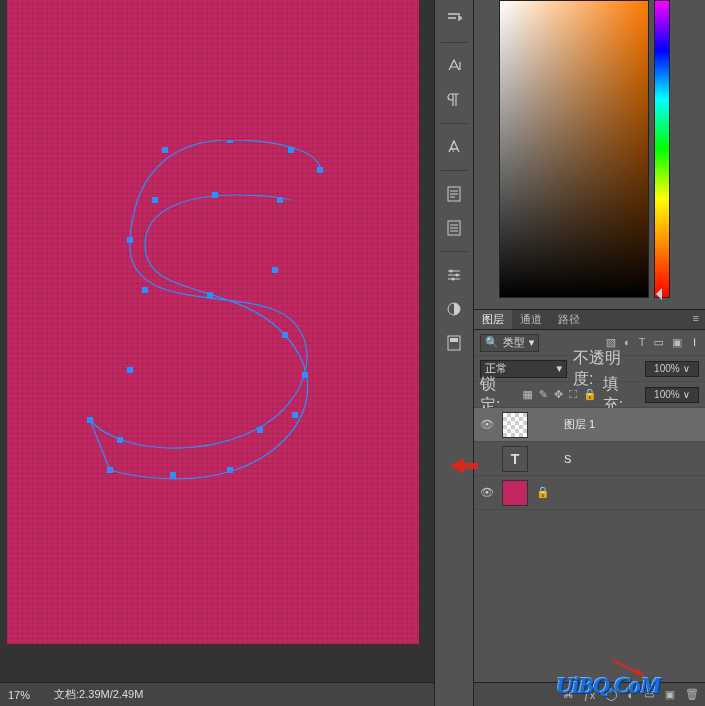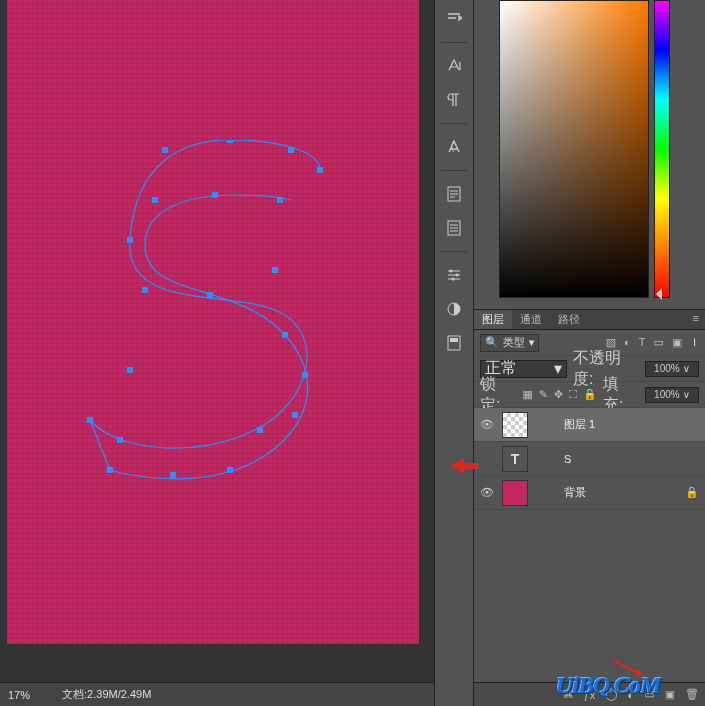--- a/index.html
+++ b/index.html
@@ -2,39 +2,39 @@
 <html><head>
 <meta charset="utf-8">
 <style>
 * { margin: 0; padding: 0; box-sizing: border-box; }
 body { background: #535353; font-family: "Microsoft YaHei", sans-serif; font-size: 11px; color: #ccc; overflow: hidden; width: 705px; height: 706px; position: relative; }
 .canvas-area { position: absolute; left: 0; top: 0; width: 434px; height: 706px; background: #333; }
 .canvas { position: absolute; left: 7px; top: 0; width: 412px; height: 644px; background: #c12862; overflow: hidden; }
 .canvas::before { content: ""; position: absolute; inset: 0; background-image: repeating-linear-gradient(0deg, rgba(0,0,0,0.08) 0 1px, transparent 1px 5px), repeating-linear-gradient(90deg, rgba(0,0,0,0.08) 0 1px, transparent 1px 5px); }
 .path-s { position: absolute; left: 68px; top: 140px; width: 260px; height: 340px; pointer-events: none; }
 .anchor { fill: #2b8fff; }
-.status-bar { position: absolute; left: 0; bottom: 0; height: 24px; background: #444; width: 434px; display: flex; align-items: center; padding: 0 8px; gap: 32px; font-size: 11px; color: #ddd; border-top: 1px solid #222; }
+.status-bar { position: absolute; left: 0; bottom: 0; height: 24px; background: #444; width: 434px; display: flex; align-items: center; padding: 0 8px; gap: 24px; font-size: 11px; color: #ddd; border-top: 1px solid #222; }
 .tool-column { position: absolute; left: 434px; top: 0; width: 40px; height: 706px; background: #535353; border-left: 1px solid #222; border-right: 1px solid #222; padding-top: 6px; display: flex; flex-direction: column; align-items: center; gap: 8px; }
 .tool-btn { width: 26px; height: 26px; display: flex; align-items: center; justify-content: center; color: #ccc; cursor: pointer; }
 .tool-sep { width: 26px; height: 1px; background: #3a3a3a; margin: 2px 0; }
 .right-panels { position: absolute; left: 474px; top: 0; width: 231px; height: 706px; background: #535353; display: flex; flex-direction: column; }
 .color-panel { height: 310px; position: relative; background: #535353; border-bottom: 1px solid #222; }
 .color-gradient { position: absolute; left: 25px; top: 0; width: 150px; height: 298px; background: linear-gradient(to bottom, transparent, #000), linear-gradient(to right, #fff, #ff7a00); border: 1px solid #222; }
 .hue-bar { position: absolute; left: 180px; top: 0; width: 16px; height: 298px; background: linear-gradient(to bottom, #ff00ff, #0000ff, #00ffff, #00ff00, #ffff00, #ff8000, #ff0000); border: 1px solid #222; }
 .hue-cursor { position: absolute; left: 176px; width: 6px; height: 6px; border: 6px solid transparent; border-right-color: #ccc; }
 .layers-panel { flex: 1; background: #535353; display: flex; flex-direction: column; }
 .panel-tabs { display: flex; height: 20px; background: #424242; border-bottom: 1px solid #222; }
 .tab { padding: 2px 8px; font-size: 11px; color: #bbb; cursor: pointer; }
 .tab.active { background: #535353; color: #eee; }
 .tab-spacer { flex: 1; }
 .tab-menu { padding: 2px 6px; color: #bbb; cursor: pointer; }
 .panel-row { display: flex; align-items: center; height: 26px; padding: 0 6px; gap: 6px; border-bottom: 1px solid #4a4a4a; }
 .mini-dropdown { display: flex; align-items: center; background: #4a4a4a; border: 1px solid #333; height: 18px; padding: 0 4px; font-size: 11px; color: #ddd; gap: 4px; }
 .filter-icons { display: flex; gap: 8px; margin-left: auto; color: #bbb; }
-.blend-select { width: 90px; height: 18px; background: #3a3a3a; border: 1px solid #222; color: #ddd; font-size: 16px; padding: 0 4px; display: flex; align-items: center; justify-content: space-between; }
+.blend-select { width: 90px; height: 18px; background: #3a3a3a; border: 1px solid #222; color: #ddd; font-size: 11px; padding: 0 4px; display: flex; align-items: center; justify-content: space-between; }
 .label-sm { font-size: 16px; color: #ccc; }
 .value-box { background: #3a3a3a; border: 1px solid #222; padding: 0 8px; height: 16px; display: flex; align-items: center; font-size: 10px; gap: 3px; }
 .lock-icons { display: flex; gap: 6px; align-items: center; color: #bbb; }
 .layers-list { flex: 1; overflow: auto; }
 .layer-row { display: flex; align-items: center; height: 34px; padding: 0 6px; gap: 8px; border-bottom: 1px solid #4a4a4a; }
 .layer-row.selected { background: #6a6a6a; }
 .vis-eye { width: 14px; height: 14px; display: flex; align-items: center; justify-content: center; color: #ccc; cursor: pointer; }
 .layer-thumb { width: 26px; height: 26px; border: 1px solid #333; background: #888; flex-shrink: 0; }
 .layer-thumb.trans { background-image: linear-gradient(45deg,#ccc 25%,transparent 25%,transparent 75%,#ccc 75%),linear-gradient(45deg,#ccc 25%,#fff 25%,#fff 75%,#ccc 75%); background-size: 8px 8px; background-position: 0 0,4px 4px; }
 .layer-thumb.bg { background: #c12862; }
@@ -211,21 +211,20 @@
           <div class="layer-name">图层 1</div>
         </div>
         <div class="layer-row">
           <div class="vis-eye"></div>
           <div class="layer-thumb text">T</div>
           <div class="layer-name">S</div>
         </div>
         <div class="layer-row">
           <div class="vis-eye">👁</div>
           <div class="layer-thumb bg"></div>
-          <div class="layer-name">背景</div>
           <div class="lock-ind">🔒</div>
         </div>
       </div>
 
     <div class="panel-footer">
       <span>⌘</span>
       <span>ƒx</span>
       <span>◯</span>
       <span>◐</span>
       <span>▭</span>

